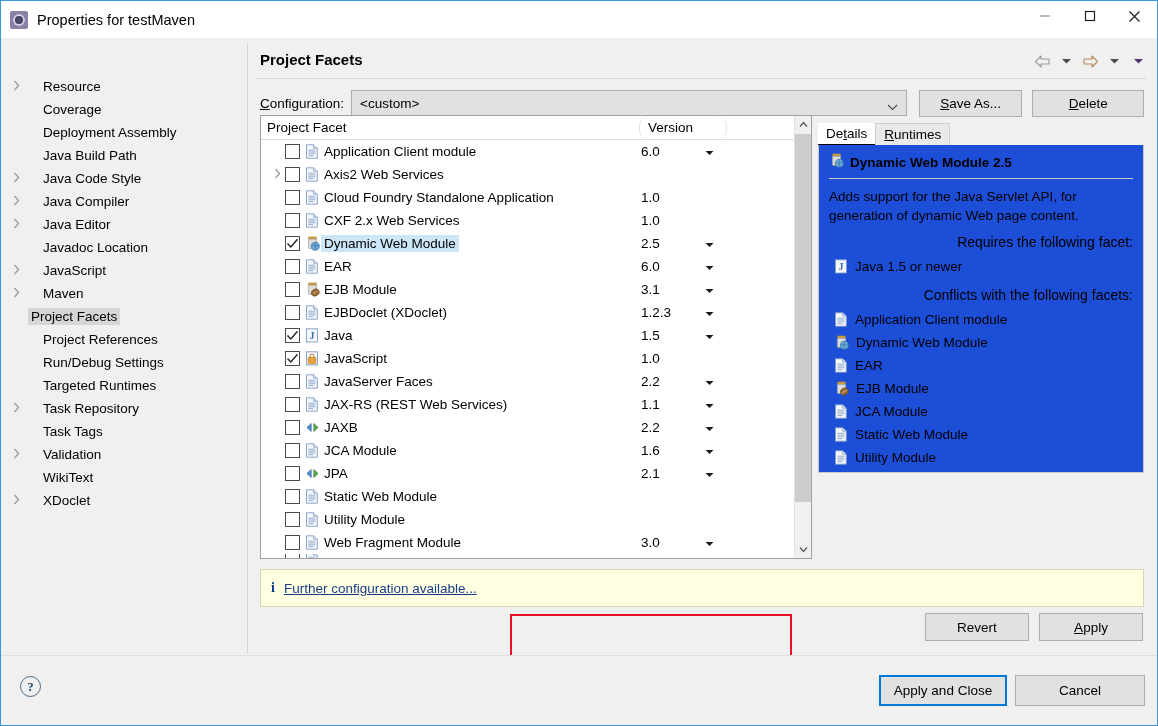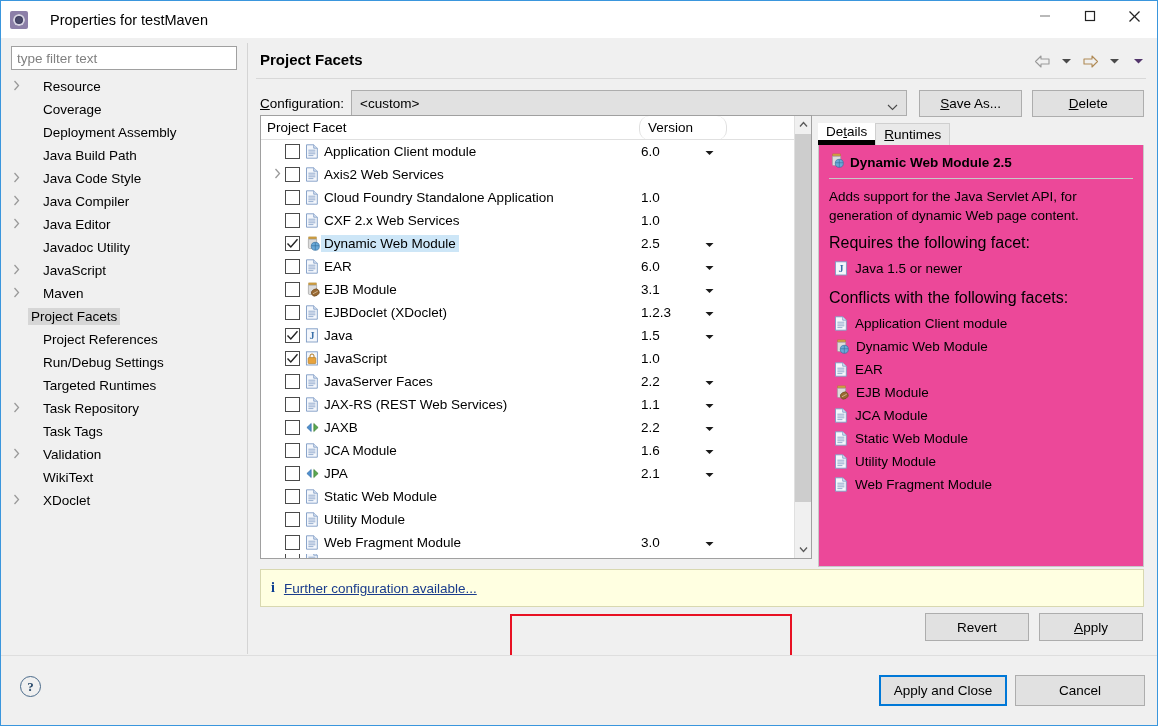--- a/index.html
+++ b/index.html
@@ -43,21 +43,21 @@
     box-shadow: inset 0 0 0 2px #d8d4e4;
   }
   #app-icon::after {
     content: "";
     position: absolute; left: 6px; top: 6px;
     width: 6px; height: 6px;
     border-radius: 50%;
     background: #4a4a6a;
   }
   #title-text {
-    margin-left: 22px;
+    margin-left: 9px;
     font-size: 14.5px;
     color: #000;
     white-space: nowrap;
   }
   .winbtn {
     width: 45px; height: 30px;
     display: flex; align-items: center; justify-content: center;
     flex: 0 0 auto;
   }
   .winbtn svg { display: block; }
@@ -237,37 +237,37 @@
   #details-panel {
     position: absolute; left: 570px; top: 80px;
     width: 326px; height: 444px;
   }
   #det-tabs { display: flex; align-items: flex-end; height: 22px; }
   .det-tab {
     height: 22px; padding: 0 8px;
     display: flex; align-items: center;
     font-size: 13.5px;
   }
-  .det-tab.active { background: #fff; border-bottom: 5px solid #000000; }
+  .det-tab.active { background: #fff; border-bottom: 1px solid #000000; }
   .det-tab.inactive { background: #e9e9e9; border: 1px solid #cfcfcf; border-bottom: none; }
   #det-body {
-    height: 422px;
-    background: #ec4899;
+    height: 328px;
+    background: #1d4ed8;
     border: 1px solid #c8c8c8;
     border-top: none;
     padding: 8px 10px 0 10px;
     overflow: hidden;
   }
   #det-head-row {
     display: flex; align-items: center; gap: 6px;
     font-weight: bold; font-size: 13.5px;
   }
   #det-rule { height: 1px; background: #c8c8c8; margin: 7px 0 8px 0; }
   .det-para { font-size: 13.5px; line-height: 19px; margin-bottom: 9px; }
-  .det-sub { font-size: 16px; margin-bottom: 5px; }
+  .det-sub { font-size: 14px; margin-bottom: 5px; text-align: right; }
   .det-li {
     display: flex; align-items: center; gap: 7px;
     font-size: 13.5px; height: 23px; padding-left: 5px;
   }
 
   
   #warnbar {
     position: absolute; left: 12px; top: 526px;
     width: 884px; height: 38px;
     background: #ffffe1;
@@ -344,21 +344,20 @@
       </div>
       <div class="winbtn">
         <svg width="13" height="13" viewBox="0 0 13 13">
             <line x1="1.5" y1="1.5" x2="11.5" y2="11.5" stroke="#222" stroke-width="1.2"></line>
             <line x1="11.5" y1="1.5" x2="1.5" y2="11.5" stroke="#222" stroke-width="1.2"></line>
           </svg>
       </div>
     </div>
   </div>
 
-  <input id="filter-box" type="text" placeholder="type filter text" style="">
 
   <div id="tree">
       <div class="tree-item">
         <span class="twisty">
           <span><svg width="7" height="11" viewBox="0 0 7 11">
               <path d="M1.5 1 L5.5 5.5 L1.5 10" fill="none" stroke="#9a9a9a" stroke-width="1.3"></path>
             </svg></span>
         </span>
         <span class="lbl">Resource</span>
       </div>
@@ -393,21 +392,21 @@
       <div class="tree-item">
         <span class="twisty">
           <span><svg width="7" height="11" viewBox="0 0 7 11">
               <path d="M1.5 1 L5.5 5.5 L1.5 10" fill="none" stroke="#9a9a9a" stroke-width="1.3"></path>
             </svg></span>
         </span>
         <span class="lbl">Java Editor</span>
       </div>
       <div class="tree-item">
         <span class="twisty"></span>
-        <span class="lbl">Javadoc Utility</span>
+        <span class="lbl">Javadoc Location</span>
       </div>
       <div class="tree-item">
         <span class="twisty">
           <span><svg width="7" height="11" viewBox="0 0 7 11">
               <path d="M1.5 1 L5.5 5.5 L1.5 10" fill="none" stroke="#9a9a9a" stroke-width="1.3"></path>
             </svg></span>
         </span>
         <span class="lbl">JavaScript</span>
       </div>
       <div class="tree-item">

